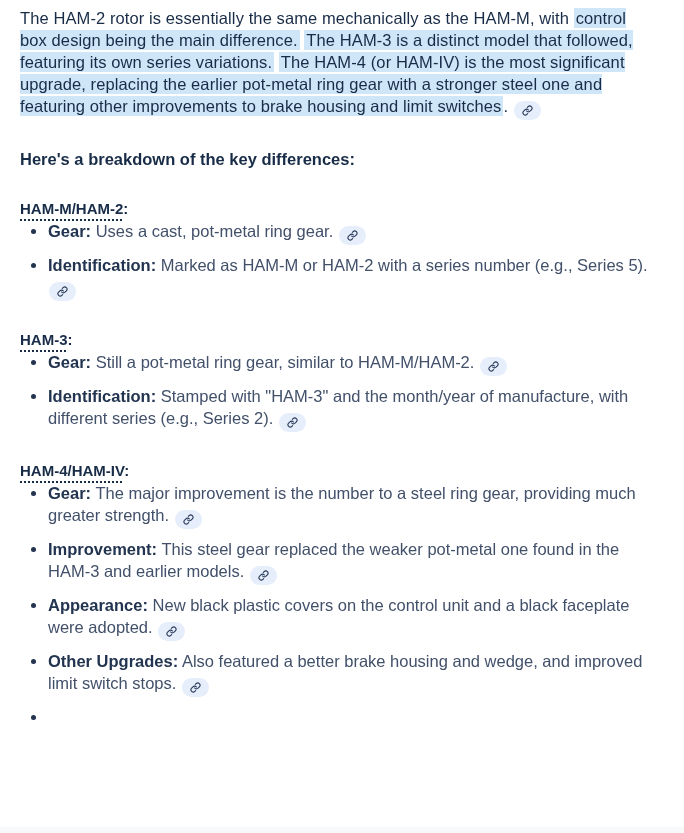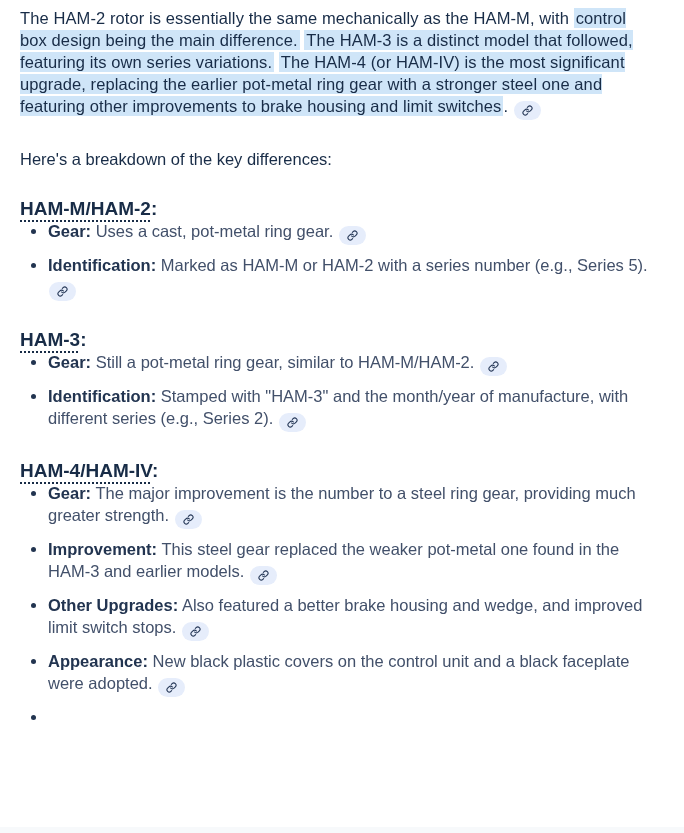--- a/index.html
+++ b/index.html
@@ -25,26 +25,26 @@
     position:relative;
   }
   .intro{color:var(--ink);letter-spacing:.1px;}
   .hl{
     background:var(--hl);
     padding:1px 2px;
     color:var(--ink);
   }
   .breakdown{
     margin-top:28px;
-    font-weight:400;
+    font-weight:700;
     color:var(--ink);
   }
   h3{
     margin-top:28px;
-    font-size:19px;
+    font-size:15px;
     font-weight:700;
     color:var(--ink);
   }
   h3 .term{
     text-decoration:underline dotted;
     text-decoration-thickness:2px;
     text-underline-offset:5px;
   }
   ul{
     list-style:none;
@@ -172,32 +172,32 @@
     <span class="lbl">Improvement:</span>
     <span class="txt">This steel gear replaced the weaker pot-metal one found in the HAM-3 and earlier models.</span>
     <span class="badge">
         <svg viewBox="0 0 24 24">
           <path d="M10 13a5 5 0 0 0 7.54.54l2.9-2.9a5 5 0 0 0-7.07-7.07l-1.66 1.65"></path>
           <path d="M14 11a5 5 0 0 0-7.54-.54l-2.9 2.9a5 5 0 0 0 7.07 7.07l1.66-1.65"></path>
         </svg>
       </span>
   </li>
   <li>
+    <span class="lbl">Appearance:</span>
+    <span class="txt">New black plastic covers on the control unit and a black faceplate were adopted.</span>
+    <span class="badge">
+        <svg viewBox="0 0 24 24">
+          <path d="M10 13a5 5 0 0 0 7.54.54l2.9-2.9a5 5 0 0 0-7.07-7.07l-1.66 1.65"></path>
+          <path d="M14 11a5 5 0 0 0-7.54-.54l-2.9 2.9a5 5 0 0 0 7.07 7.07l1.66-1.65"></path>
+        </svg>
+      </span>
+  </li>
+  <li>
     <span class="lbl">Other Upgrades:</span>
     <span class="txt">Also featured a better brake housing and wedge, and improved limit switch stops.</span>
-    <span class="badge">
-        <svg viewBox="0 0 24 24">
-          <path d="M10 13a5 5 0 0 0 7.54.54l2.9-2.9a5 5 0 0 0-7.07-7.07l-1.66 1.65"></path>
-          <path d="M14 11a5 5 0 0 0-7.54-.54l-2.9 2.9a5 5 0 0 0 7.07 7.07l1.66-1.65"></path>
-        </svg>
-      </span>
-  </li>
-  <li>
-    <span class="lbl">Appearance:</span>
-    <span class="txt">New black plastic covers on the control unit and a black faceplate were adopted.</span>
     <span class="badge">
         <svg viewBox="0 0 24 24">
           <path d="M10 13a5 5 0 0 0 7.54.54l2.9-2.9a5 5 0 0 0-7.07-7.07l-1.66 1.65"></path>
           <path d="M14 11a5 5 0 0 0-7.54-.54l-2.9 2.9a5 5 0 0 0 7.07 7.07l1.66-1.65"></path>
         </svg>
       </span>
   </li>
   <li>
     
     

